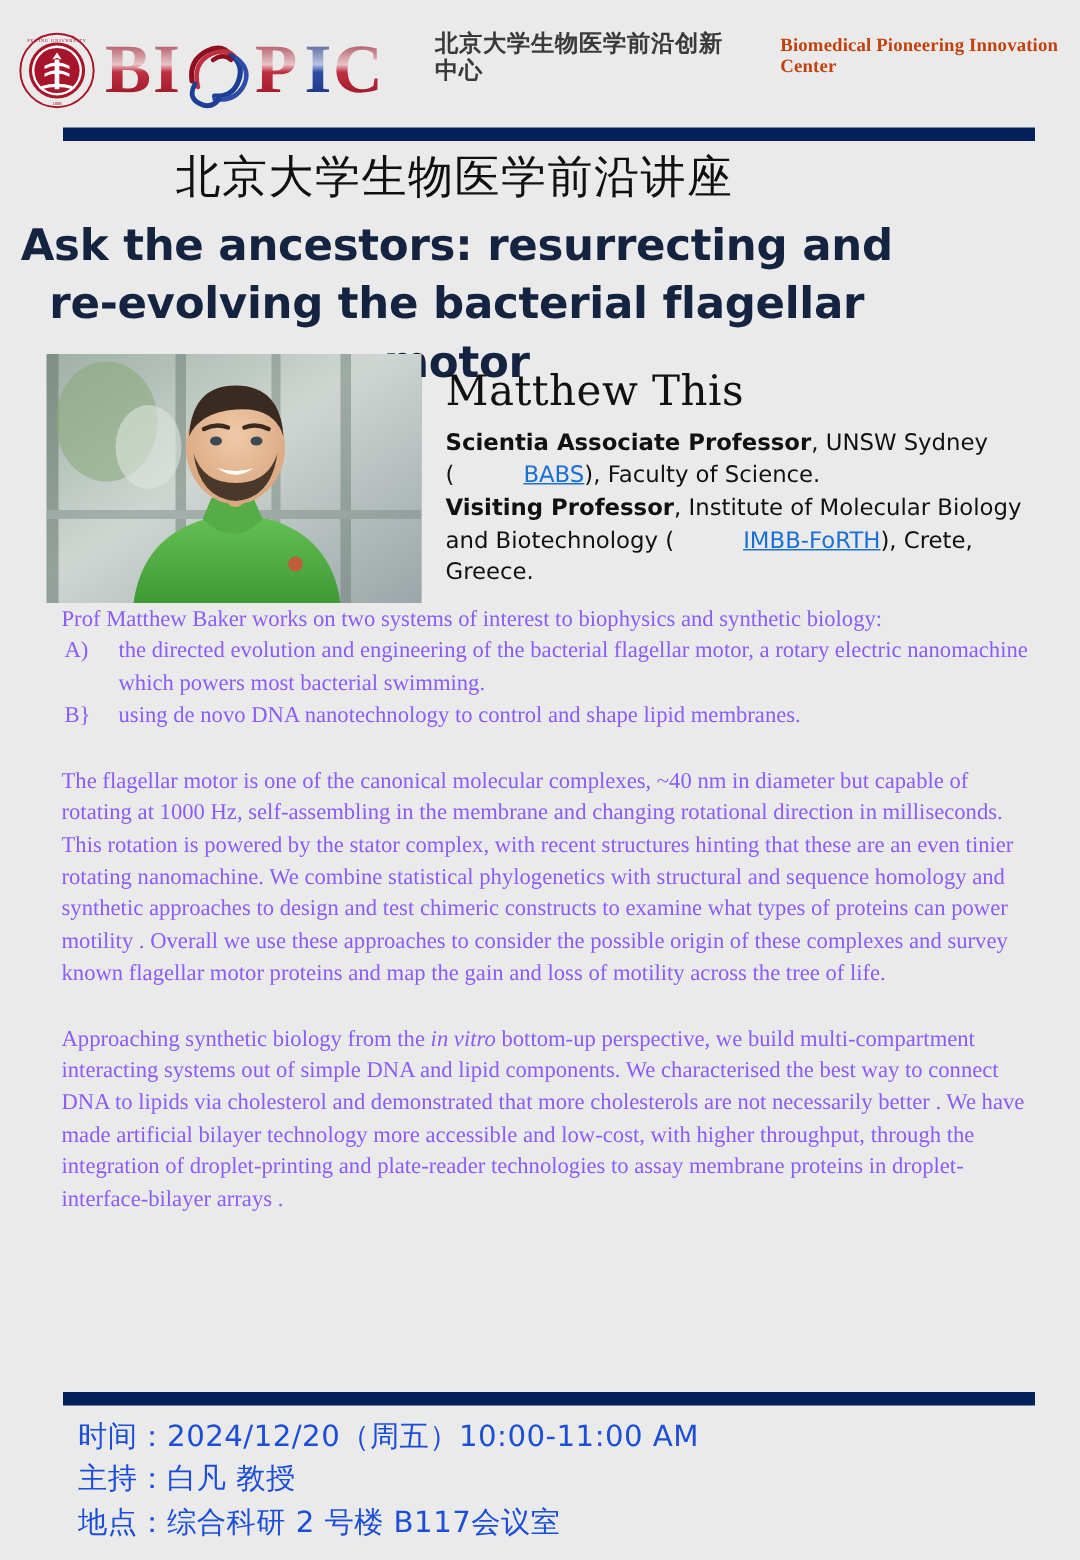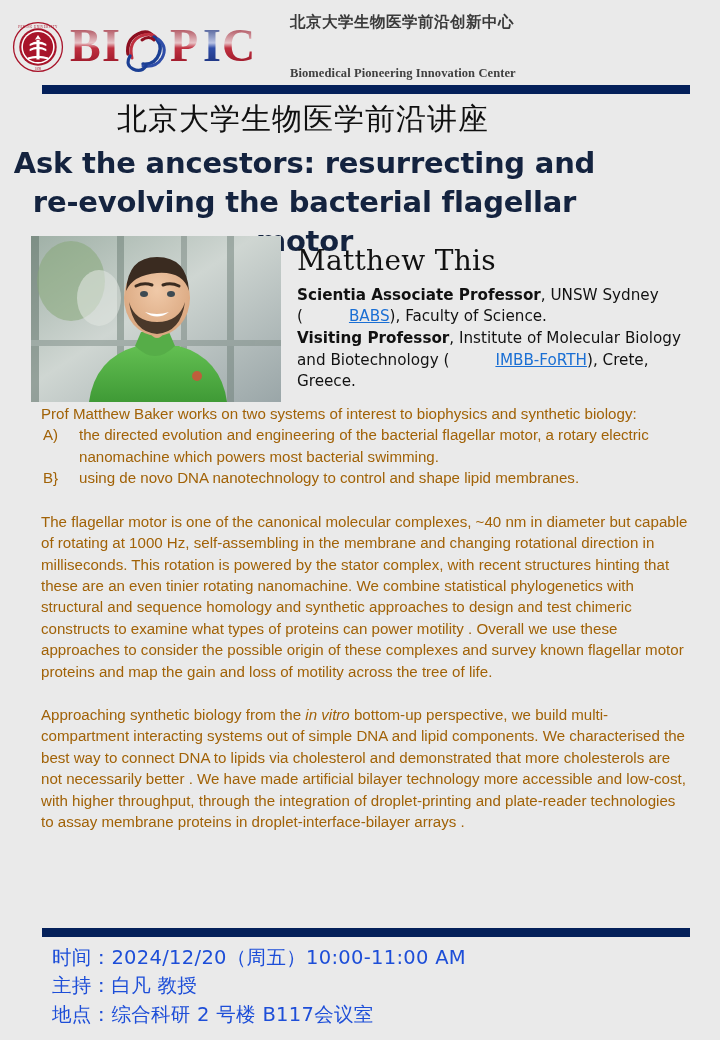--- a/index.html
+++ b/index.html
@@ -38,38 +38,37 @@
   .biopic-word {
     margin-left: 6px;
     display: flex;
     align-items: center;
     height: 54px;
   }
   .biopic-svg { display:block; }
   .logo-cn-block {
     margin-left: 10px;
     display: flex;
-    flex-direction: column;
     justify-content: center;
     height: 52px;
     gap: 32px;
   }
   .logo-cn {
     font-family: "DejaVu Sans", sans-serif;
     font-size: 15.5px;
     font-weight: bold;
     color: #3a3a3a;
     letter-spacing: 0.5px;
     line-height: 1.15;
   }
   .logo-en {
     font-family: "Liberation Serif", serif;
     font-size: 12.5px;
     font-weight: bold;
-    color: #404040;
+    color: #c2410c;
     letter-spacing: 0.1px;
     margin-top: 3px;
     line-height: 1.1;
   }
 
   
   .rule {
     position: absolute;
     left: 42px;
     width: 648px;
@@ -139,23 +138,23 @@
     color: #1a6fd4;
     text-decoration: underline;
     margin-left: 46px;
   }
 
   
   .body-copy {
     position: absolute;
     left: 41px; top: 403px;
     width: 648px;
-    font-family: Liberation Sans, sans-serif;
+    font-family: Liberation Serif, serif;
     font-size: 15.1px;
-    color: #a16207;
+    color: #8b5cf6;
     line-height: 1.42;
   }
   .para { margin: 0; }
   .para + .para { margin-top: 13px; }
   .list-item {
     display: flex;
     align-items: flex-start;
   }
   .list-marker {
     flex: 0 0 38px;

